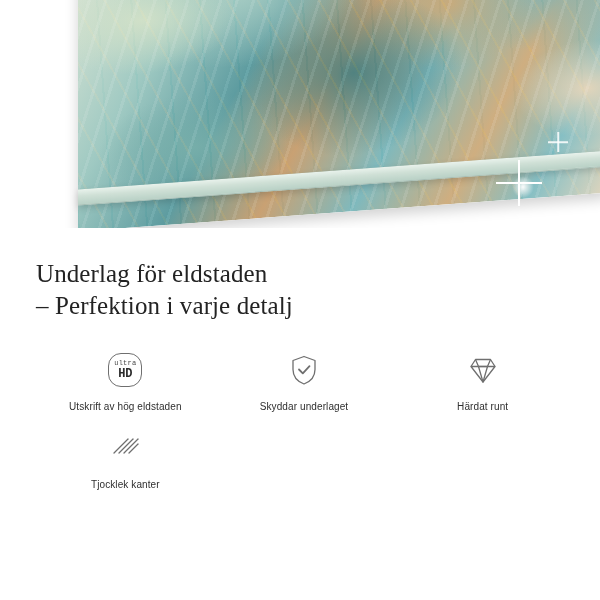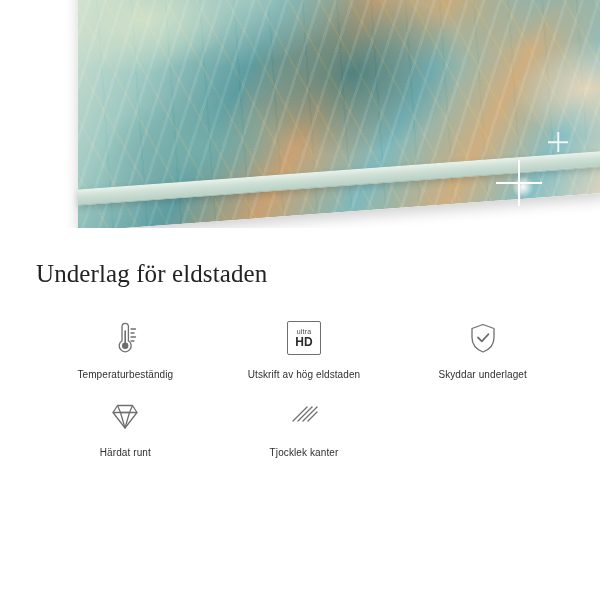--- a/index.html
+++ b/index.html
@@ -147,26 +147,27 @@
     margin-top: 9px;
     font-size: 10px;
     color: #2f2f2f;
     text-align: center;
     letter-spacing: 0.1px;
   }
   svg { display: block; }
   .hd-box {
     width: 34px; height: 34px;
     border: 1.3px solid #6f6f6f;
-    border-radius: 2px;
+    border-radius: 13px;
     display: flex;
     flex-direction: column;
     align-items: center;
     justify-content: center;
     line-height: 1;
+    font-family: Liberation Mono, monospace;
   }
   .hd-small { font-size: 7px; color: #4a4a4a; letter-spacing: .2px; }
   .hd-big { font-size: 12px; font-weight: bold; color: #2b2b2b; margin-top: 1px; }
 </style>
 </head>
 <body>
 
 <div class="page">
 
   <div class="hero">
@@ -174,39 +175,26 @@
     <div class="hero-edge"></div>
     <div class="hero-sparkle"></div>
     <div class="hero-sparkle2"></div>
     <div class="hero-sparkle3"></div>
   </div>
 
   <div class="content">
 
     <h1 class="title">
       <span>Underlag för eldstaden</span>
+      <span class="line2">– Perfektion i varje detalj</span>
     </h1>
 
 
     <div class="features">
 
-      <div class="feature">
-        <div class="feature-icon">
-          <svg width="42" height="42" viewBox="0 0 42 42" fill="none" stroke="#6f6f6f" stroke-width="1.3" stroke-linecap="round">
-            <path d="M18 9.5a3.2 3.2 0 0 1 6.4 0v14.2a6 6 0 1 1-6.4 0z"></path>
-            <circle cx="21.2" cy="28.8" r="3.2" fill="#6f6f6f" stroke="none"></circle>
-            <line x1="21.2" y1="14" x2="21.2" y2="26.4" stroke-width="1.6"></line>
-            <line x1="27" y1="12" x2="31.5" y2="12"></line>
-            <line x1="27" y1="16" x2="30" y2="16"></line>
-            <line x1="27" y1="20" x2="31.5" y2="20"></line>
-            <line x1="27" y1="24" x2="30" y2="24"></line>
-          </svg>
-        </div>
-        <div class="feature-label">Temperaturbeständig</div>
-      </div>
 
       <div class="feature">
         <div class="feature-icon">
           <div class="hd-box">
             <span class="hd-small">ultra</span>
             <span class="hd-big">HD</span>
           </div>
         </div>
         <div class="feature-label">Utskrift av hög eldstaden</div>
       </div>

